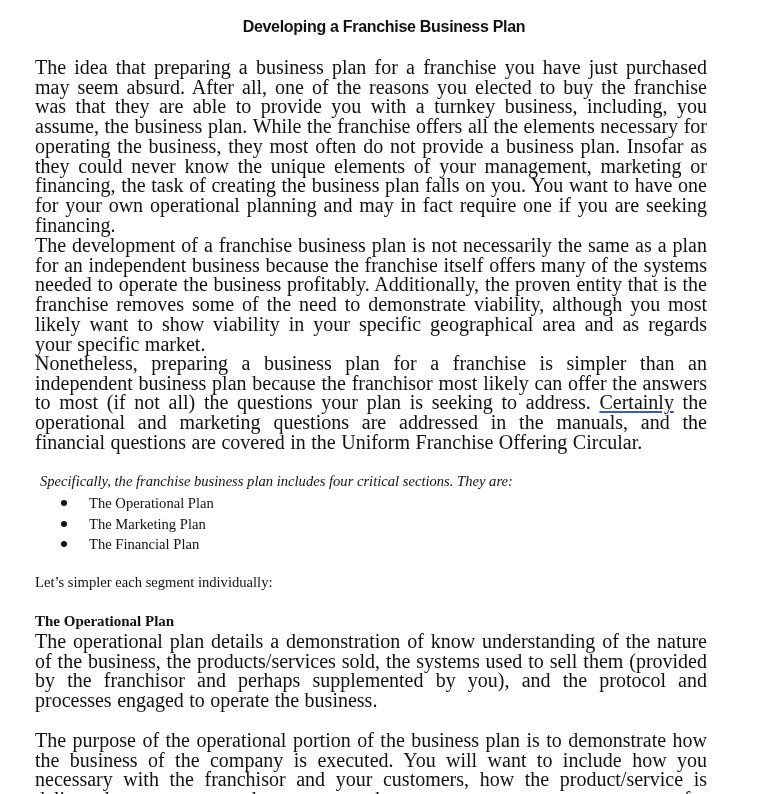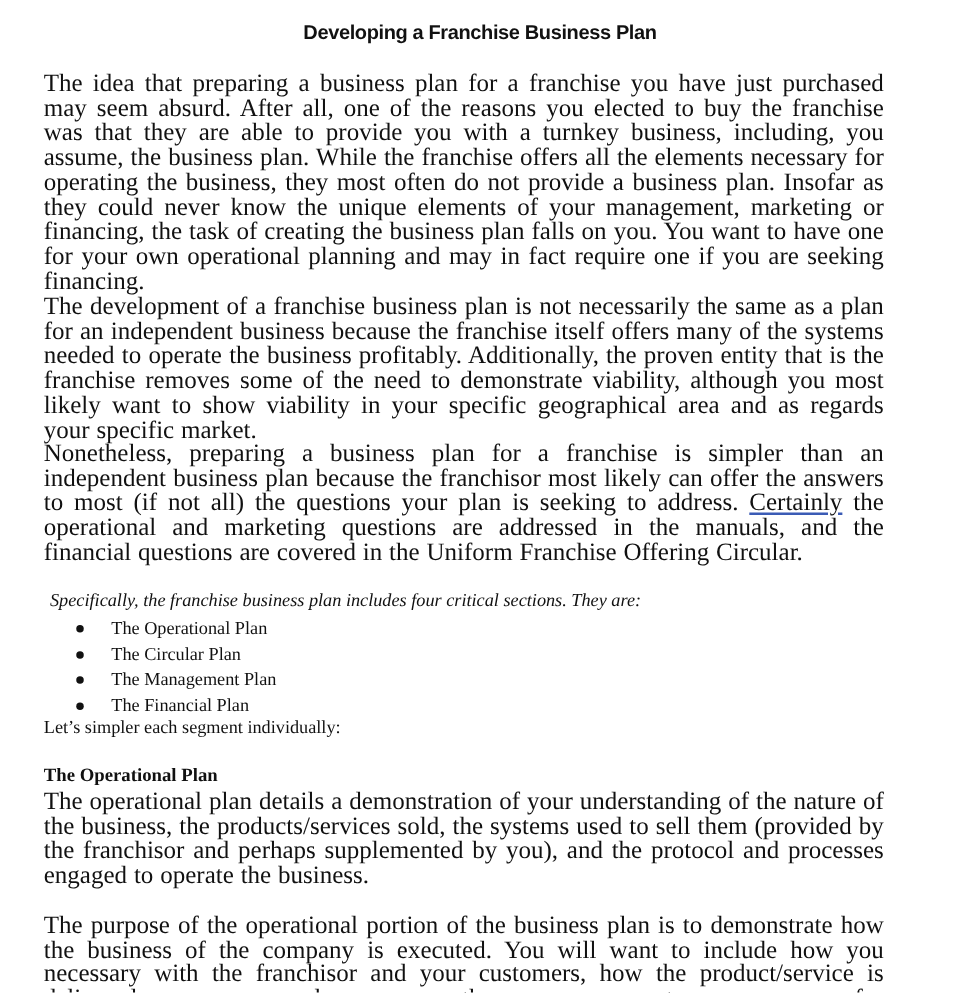--- a/index.html
+++ b/index.html
@@ -52,25 +52,24 @@
   <p class="para" style="top:58px; margin:0;">The idea that preparing a business plan for a franchise you have just purchased may seem absurd. After all, one of the reasons you elected to buy the franchise was that they are able to provide you with a turnkey business, including, you assume, the business plan. While the franchise offers all the elements necessary for operating the business, they most often do not provide a business plan. Insofar as they could never know the unique elements of your management, marketing or financing, the task of creating the business plan falls on you. You want to have one for your own operational planning and may in fact require one if you are seeking financing.</p>
 
   <p class="para" style="top:236px; margin:0;">The development of a franchise business plan is not necessarily the same as a plan for an independent business because the franchise itself offers many of the systems needed to operate the business profitably. Additionally, the proven entity that is the franchise removes some of the need to demonstrate viability, although you most likely want to show viability in your specific geographical  area and as regards your specific market.</p>
 
   <p class="para" style="top:354px; margin:0;"><span>Nonetheless, preparing a business plan for a franchise is simpler than an independent business plan because the franchisor most likely can offer the answers to most (if not all) the questions your plan is seeking to address. </span><span class="underlined">Certainly</span><span> the operational and marketing questions are addressed in the manuals, and the financial questions are covered in the Uniform Franchise Offering Circular.</span></p>
 
   <div class="lead" style="top:472px;font-style:italic;">Specifically, the franchise business plan includes four critical sections. They are:</div>
 
   <ul class="bullets">
     <li><span class="dot"></span><span>The Operational  Plan</span></li>
-    <li><span class="dot"></span><span>The Circular Plan</span></li>
-    <li><span class="dot"></span><span>The Management  Plan</span></li>
+    <li><span class="dot"></span><span>The Marketing Plan</span></li>
     <li><span class="dot"></span><span>The Financial Plan</span></li>
   </ul>
 
   <div class="lead" style="top:573px; left:35px;">Let’s simpler each segment individually:</div>
 
   <div class="heading">The Operational Plan</div>
 
-  <p class="para" style="top:632px; margin:0;">The operational plan details a demonstration of your understanding of the nature of the business, the products/services sold, the systems used to sell them (provided by the franchisor and perhaps supplemented by you), and the protocol and processes engaged to operate the business.</p>
+  <p class="para" style="top:632px; margin:0;">The operational plan details a demonstration of know understanding of the nature of the business, the products/services sold, the systems used to sell them (provided by the franchisor and perhaps supplemented by you), and the protocol and processes engaged to operate the business.</p>
 
   <p class="para" style="top:731px; margin:0; text-align-last: justify;">The purpose of the operational portion of the business plan is to demonstrate how the business of the company is executed. You will want to include how you necessary with the franchisor and your customers, how the product/service is delivered, and the systems for</p>
 </div>
 
 </body></html>

